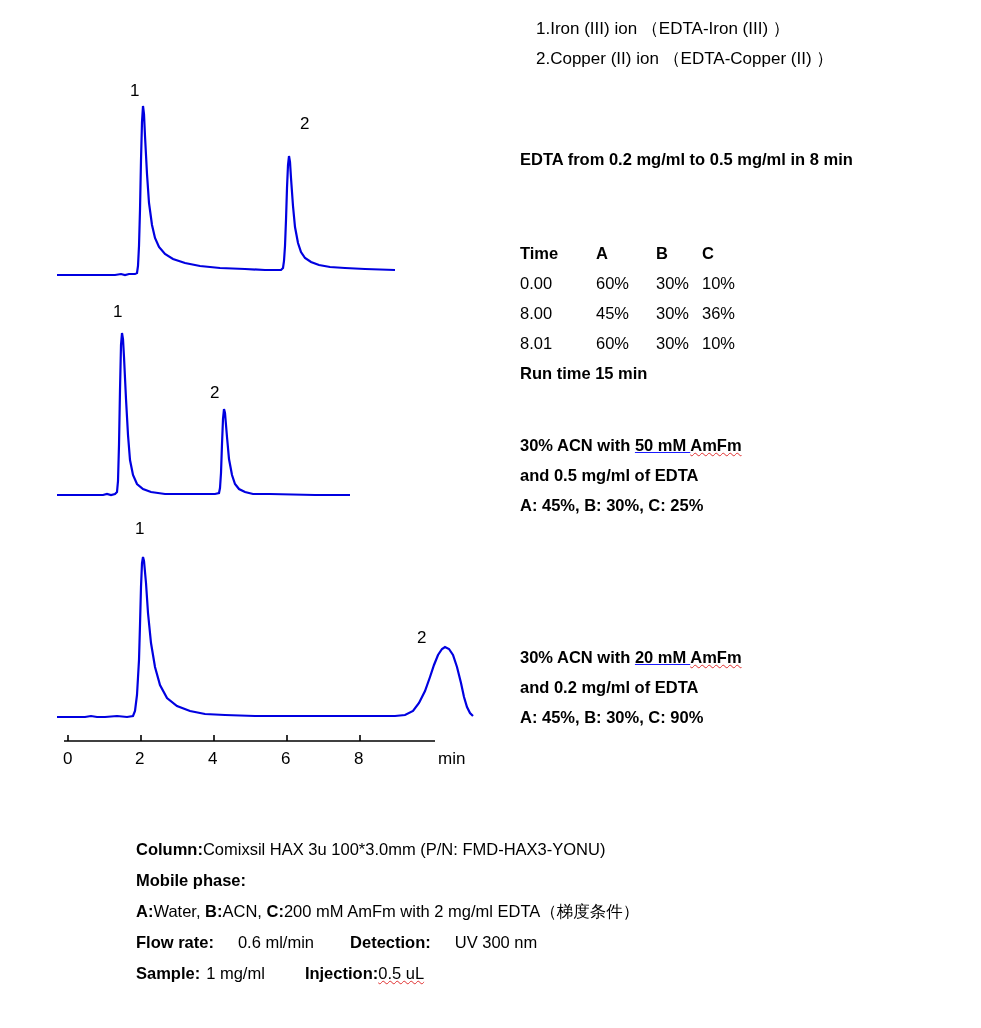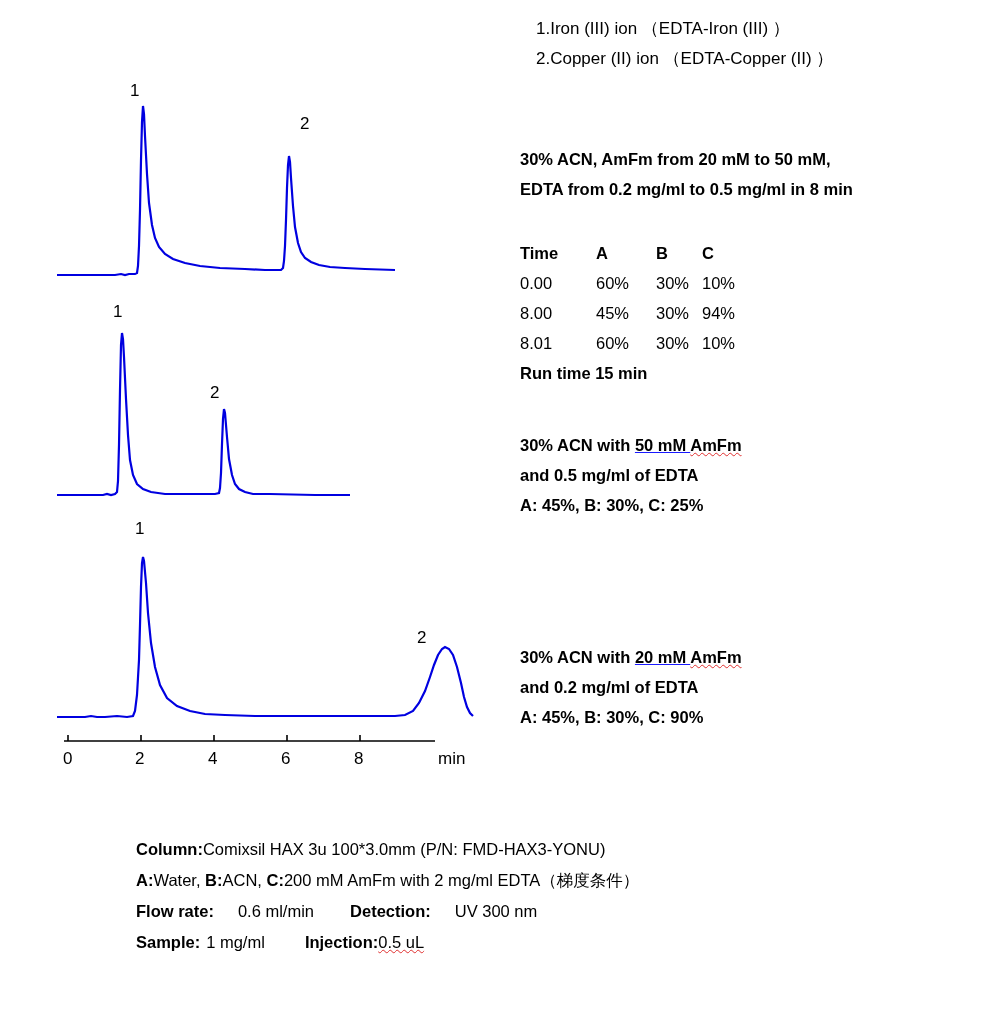--- a/index.html
+++ b/index.html
@@ -90,21 +90,20 @@
 </style>
 </head>
 <body>
 
 <div id="legend" class="abs">
   <span class="row">1.Iron (III) ion      （EDTA-Iron (III) ）</span>
   <span class="row">2.Copper (II) ion    （EDTA-Copper (II) ）</span>
 </div>
 
 <div id="grad-title" class="abs rtext">
-  <span style="display:block"><span>30% ACN, AmFm from 20 mM to 50 mM,</span></span>
   <span style="display:block">EDTA from 0.2 mg/ml to 0.5 mg/ml in 8 min</span>
 </div>
 
 <div id="grad-table" class="abs">
   <table>
     <tbody>
         <tr>
       <th class="c1">Time</th>
       <th class="c2">A</th>
       <th class="c3">B</th>
@@ -113,21 +112,21 @@
     <tr>
       <td class="c1">0.00</td>
       <td class="c2">60%</td>
       <td class="c3">30%</td>
       <td>10%</td>
     </tr>
     <tr>
       <td class="c1">8.00</td>
       <td class="c2">45%</td>
       <td class="c3">30%</td>
-      <td>94%</td>
+      <td>36%</td>
     </tr>
     <tr>
       <td class="c1">8.01</td>
       <td class="c2">60%</td>
       <td class="c3">30%</td>
       <td>10%</td>
     </tr>
   </tbody>
     </table>
 </div>
@@ -201,20 +200,23 @@
   <span class="tick-label" style="left:226px;">6</span>
   <span class="tick-label" style="left:299px;">8</span>
   <span class="unit">min</span>
 </div>
 
 <div id="method" class="abs">
   <span class="line">
     <b>Column:</b><span>Comixsil HAX 3u 100*3.0mm (P/N: FMD-HAX3-YONU)</span>
   </span>
   <span class="line">
+    <b>Mobile phase:</b>
+  </span>
+  <span class="line">
     <b>A:</b><span>Water, </span><b>B:</b><span>ACN, </span><b>C:</b><span>200 mM AmFm with 2 mg/ml EDTA（梯度条件）</span>
   </span>
   <span class="line">
     <b>Flow rate:</b><span class="pad-l" style="width:24px"></span><span>0.6 ml/min</span><span class="pad-l" style="width:36px"></span><b>Detection:</b><span class="pad-l" style="width:24px"></span><span>UV 300 nm</span>
   </span>
   <span class="line">
     <b>Sample:</b><span class="pad-l" style="width:6px"></span><span>1 mg/ml</span><span class="pad-l" style="width:40px"></span><b>Injection:</b><span class="sq">0.5 uL</span>
   </span>
 </div>
 

